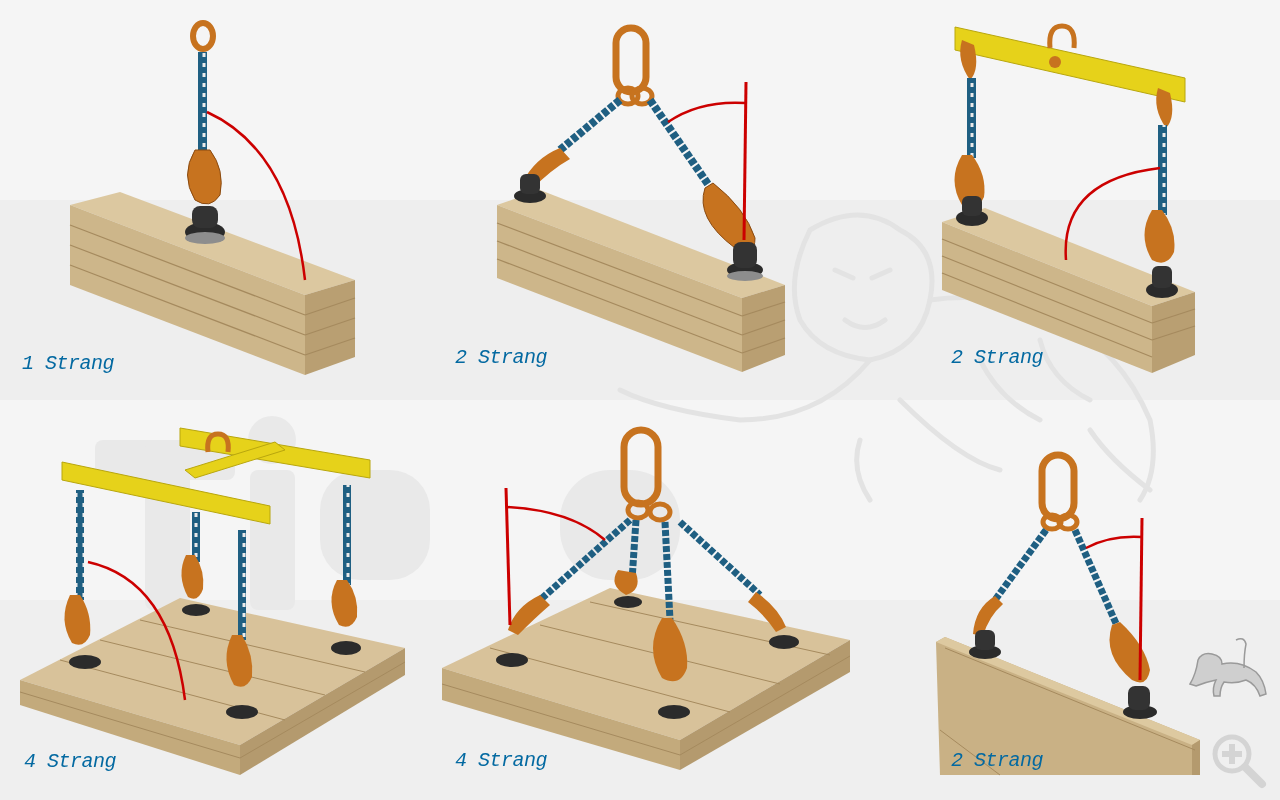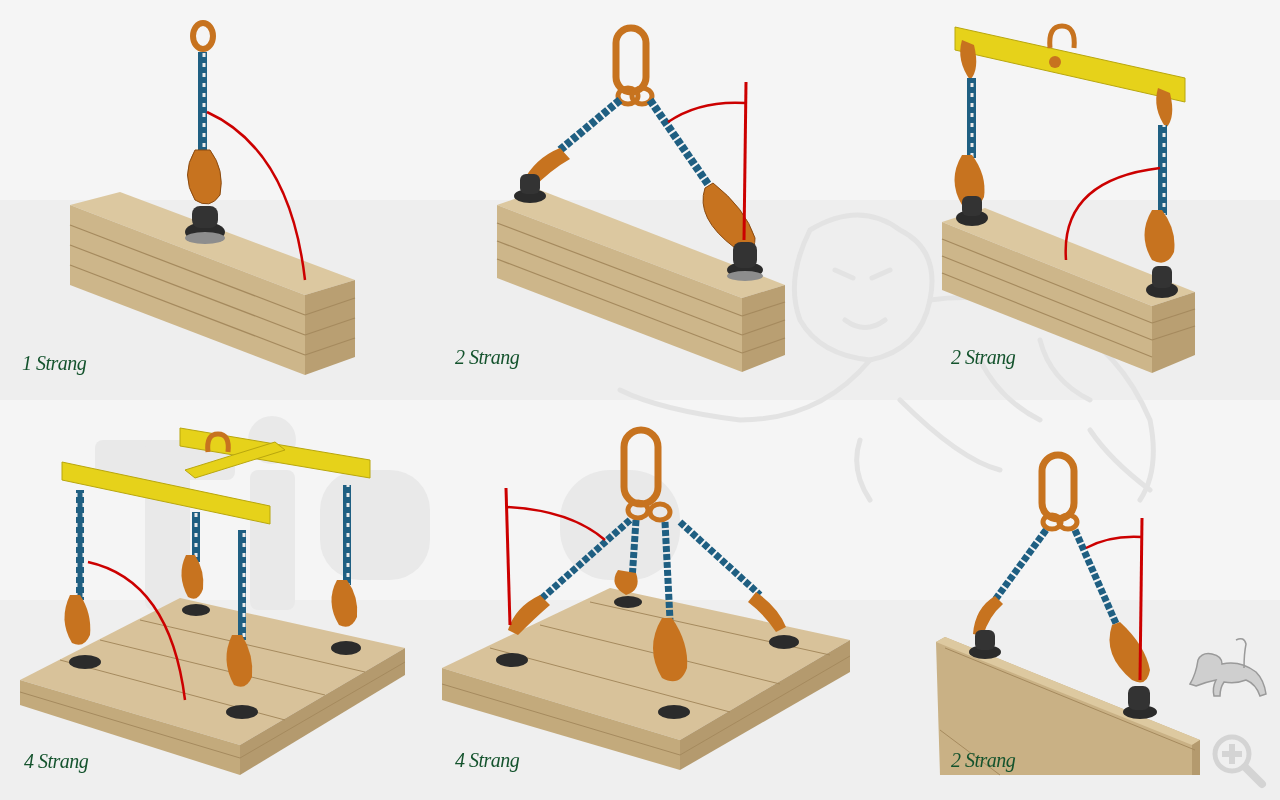--- a/index.html
+++ b/index.html
@@ -7,24 +7,24 @@
   body { position: relative; font-family: "DejaVu Sans", sans-serif; }
   .band { position: absolute; left: 0; width: 1280px; }
   .band-a { top: 0; height: 200px; background: #f5f5f5; }
   .band-b { top: 200px; height: 200px; background: #eeeeee; }
   .band-c { top: 400px; height: 200px; background: #f5f5f5; }
   .band-d { top: 600px; height: 200px; background: #efefef; }
   .watermark { position: absolute; left: 0; top: 0; width: 1280px; height: 800px; pointer-events: none; }
   .scene { position: absolute; left: 0; top: 0; width: 1280px; height: 800px; }
   .label {
     position: absolute;
-    font-family: Liberation Serif, serif;
+    font-family: Liberation Mono, monospace;
     font-style: italic;
     font-size: 20px;
-    color: #14532d;
+    color: #0369a1;
     letter-spacing: -0.5px;
     white-space: nowrap;
   }
   .zoom-btn { position: absolute; left: 1208px; top: 730px; width: 62px; height: 62px; cursor: pointer; }
   .logo-corner { position: absolute; left: 1180px; top: 630px; width: 92px; height: 80px; }
 </style>
 </head>
 <body>
 
 <div class="band band-a"></div>

